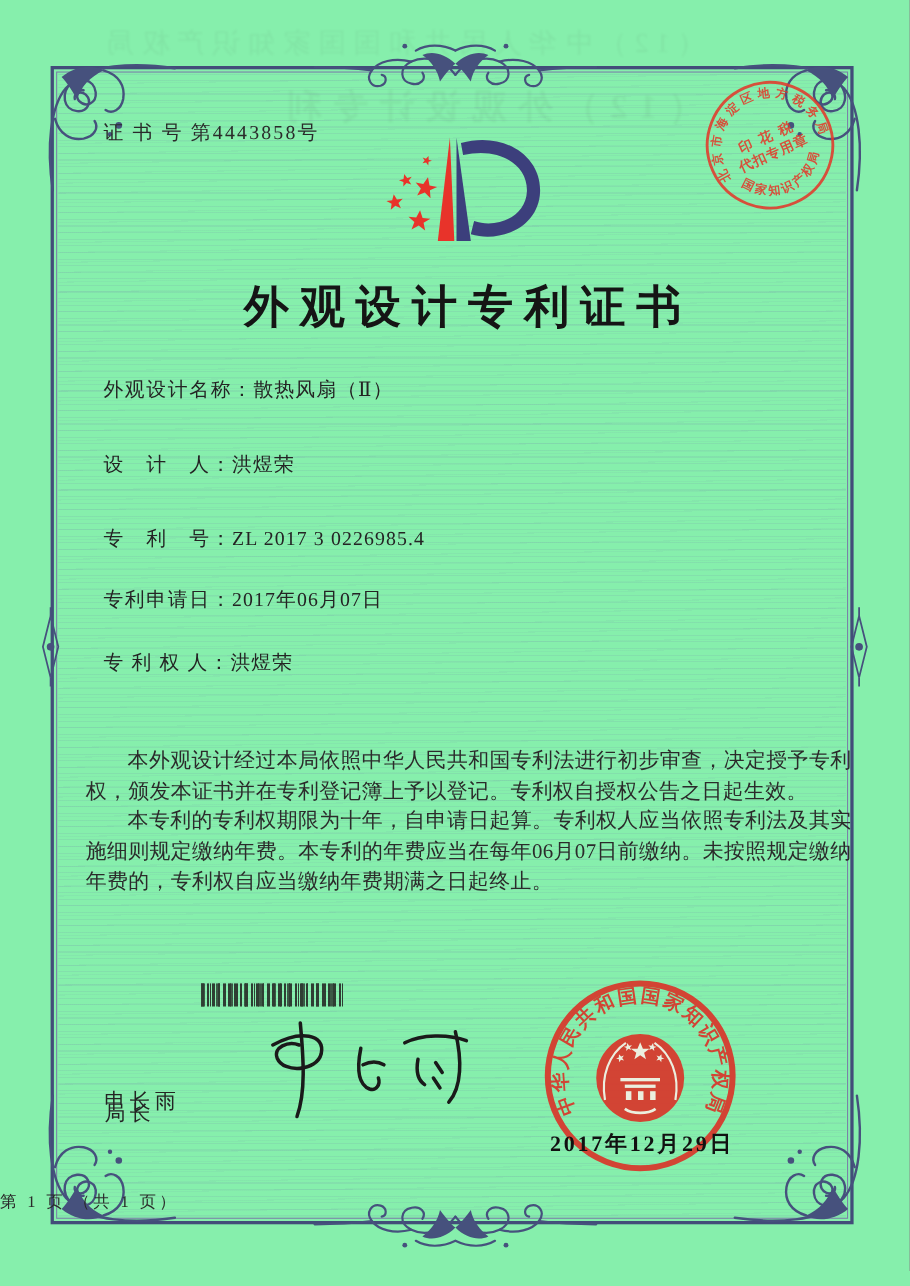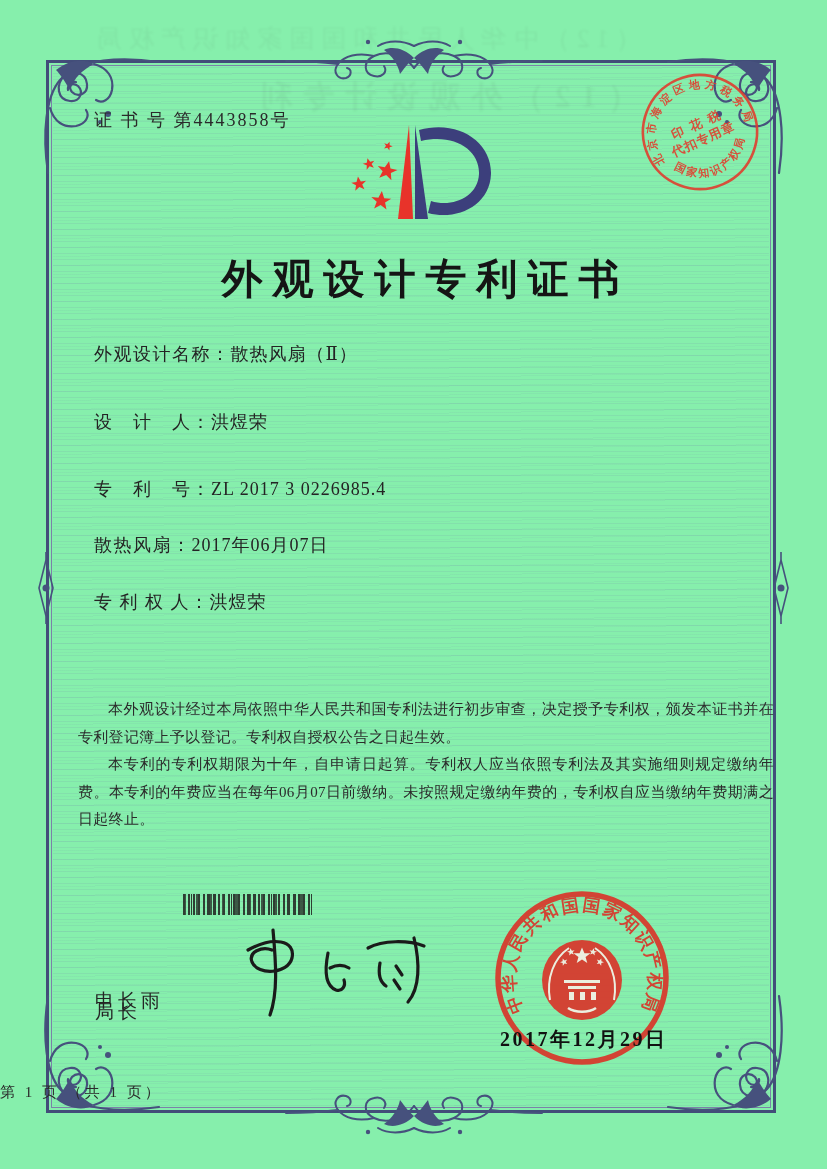--- a/index.html
+++ b/index.html
@@ -47,22 +47,22 @@
   }
   .field-row{
     position:absolute;left:94px;font-size:18px;color:#242424;
     letter-spacing:1px;white-space:nowrap;text-align:right;
   }
   .field-label{letter-spacing:1.5px;}
   .row0{top:342px;} .row1{top:410px;} .row2{top:477px;}
   .row3{top:533px;} .row4{top:590px;} .row5{top:650px;}
 
   .body-text{
-    position:absolute;left:78px;top:696px;width:696px;
-    font-size:15px;line-height:27.5px;color:#2b2b2b;
+    position:absolute;left:78px;top:678px;width:696px;
+    font-size:19px;line-height:27.5px;color:#2b2b2b;
     text-align:justify;
   }
   .body-text p{margin:0;text-indent:2em;letter-spacing:.3px;}
 
   .barcode{
     position:absolute;left:183px;top:894px;width:129px;height:21px;
     background:
       repeating-linear-gradient(90deg,#20201f 0 2px,rgba(0,0,0,0) 2px 5px),
       repeating-linear-gradient(90deg,#20201f 0 1px,rgba(0,0,0,0) 1px 8px),
       repeating-linear-gradient(90deg,rgba(32,32,31,.85) 0 3px,rgba(0,0,0,0) 3px 13px);
@@ -192,21 +192,21 @@
   <div class="field-row row0">
     <span class="field-label">外观设计名称：</span><span>散热风扇（Ⅱ）</span>
   </div>
   <div class="field-row row1">
     <span class="field-label">设　计　人：</span><span>洪煜荣</span>
   </div>
   <div class="field-row row2">
     <span class="field-label">专　利　号：</span><span>ZL 2017 3 0226985.4</span>
   </div>
   <div class="field-row row3">
-    <span class="field-label">散热风扇：</span><span>2017年06月07日</span>
+    <span class="field-label">专利申请日：</span><span>2017年06月07日</span>
   </div>
   <div class="field-row row4">
     <span class="field-label">专 利 权 人：</span><span>洪煜荣</span>
   </div>
 
   <div class="body-text">
     <p>本外观设计经过本局依照中华人民共和国专利法进行初步审查，决定授予专利权，颁发本证书并在专利登记簿上予以登记。专利权自授权公告之日起生效。</p>
     <p>本专利的专利权期限为十年，自申请日起算。专利权人应当依照专利法及其实施细则规定缴纳年费。本专利的年费应当在每年06月07日前缴纳。未按照规定缴纳年费的，专利权自应当缴纳年费期满之日起终止。</p>
   </div>
 

